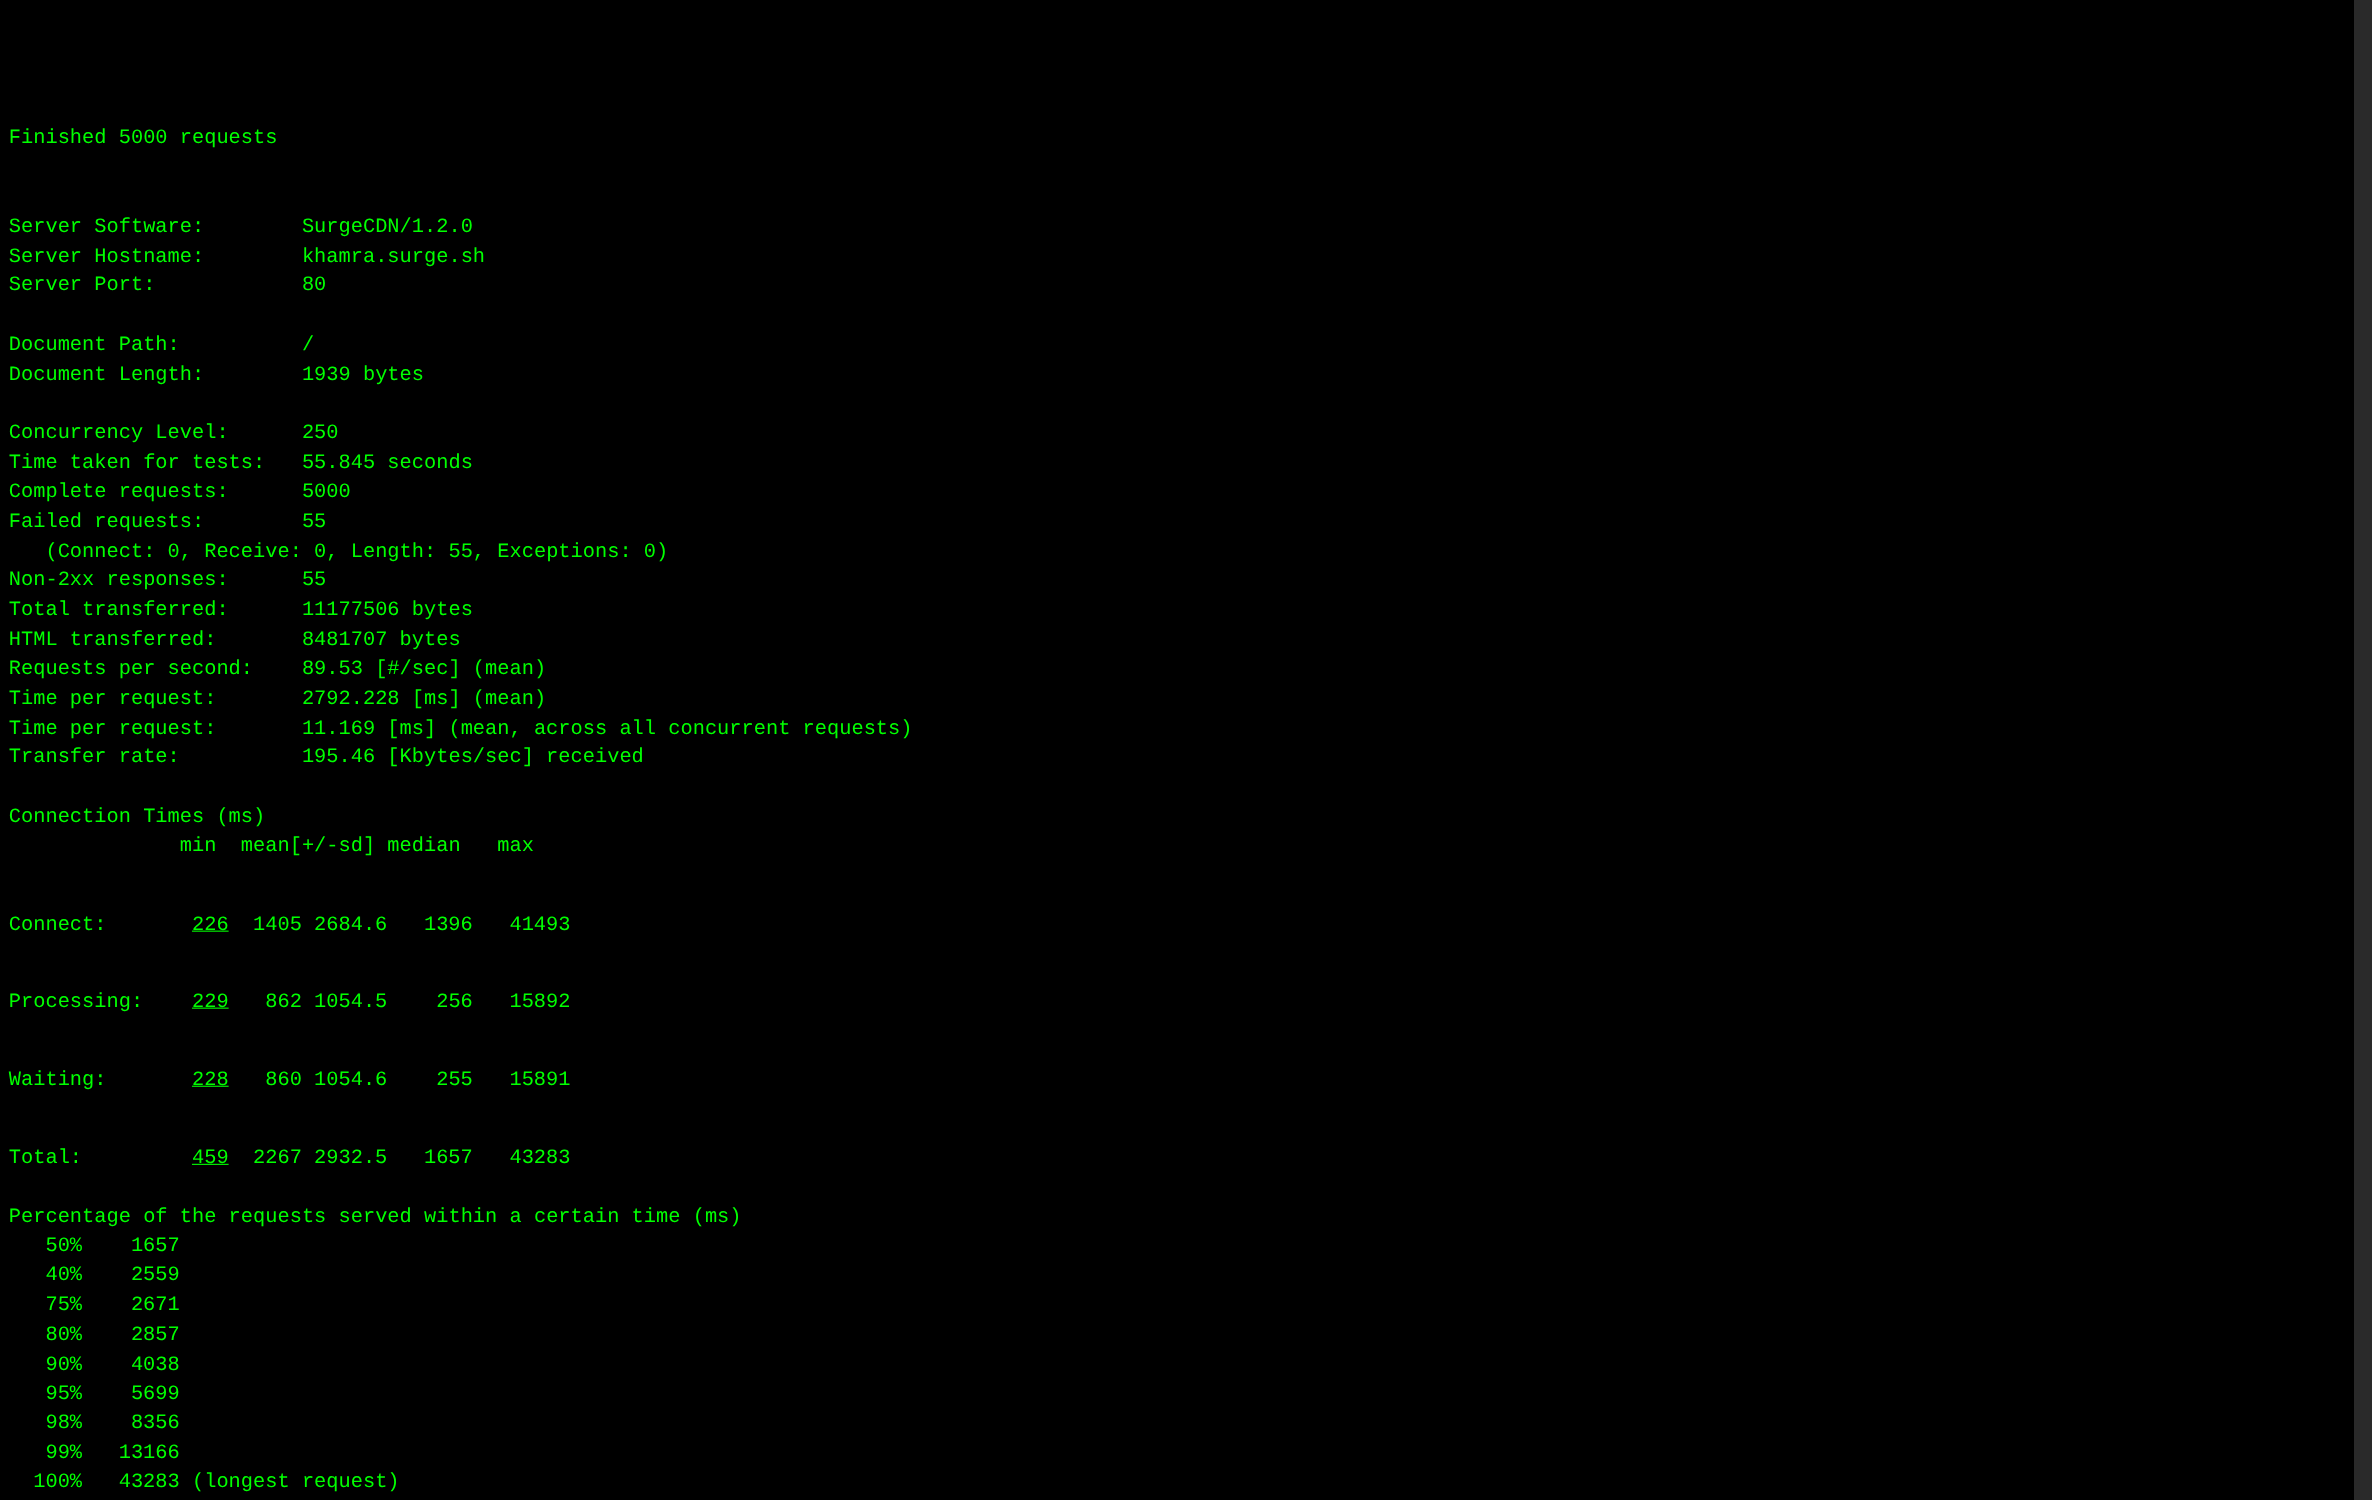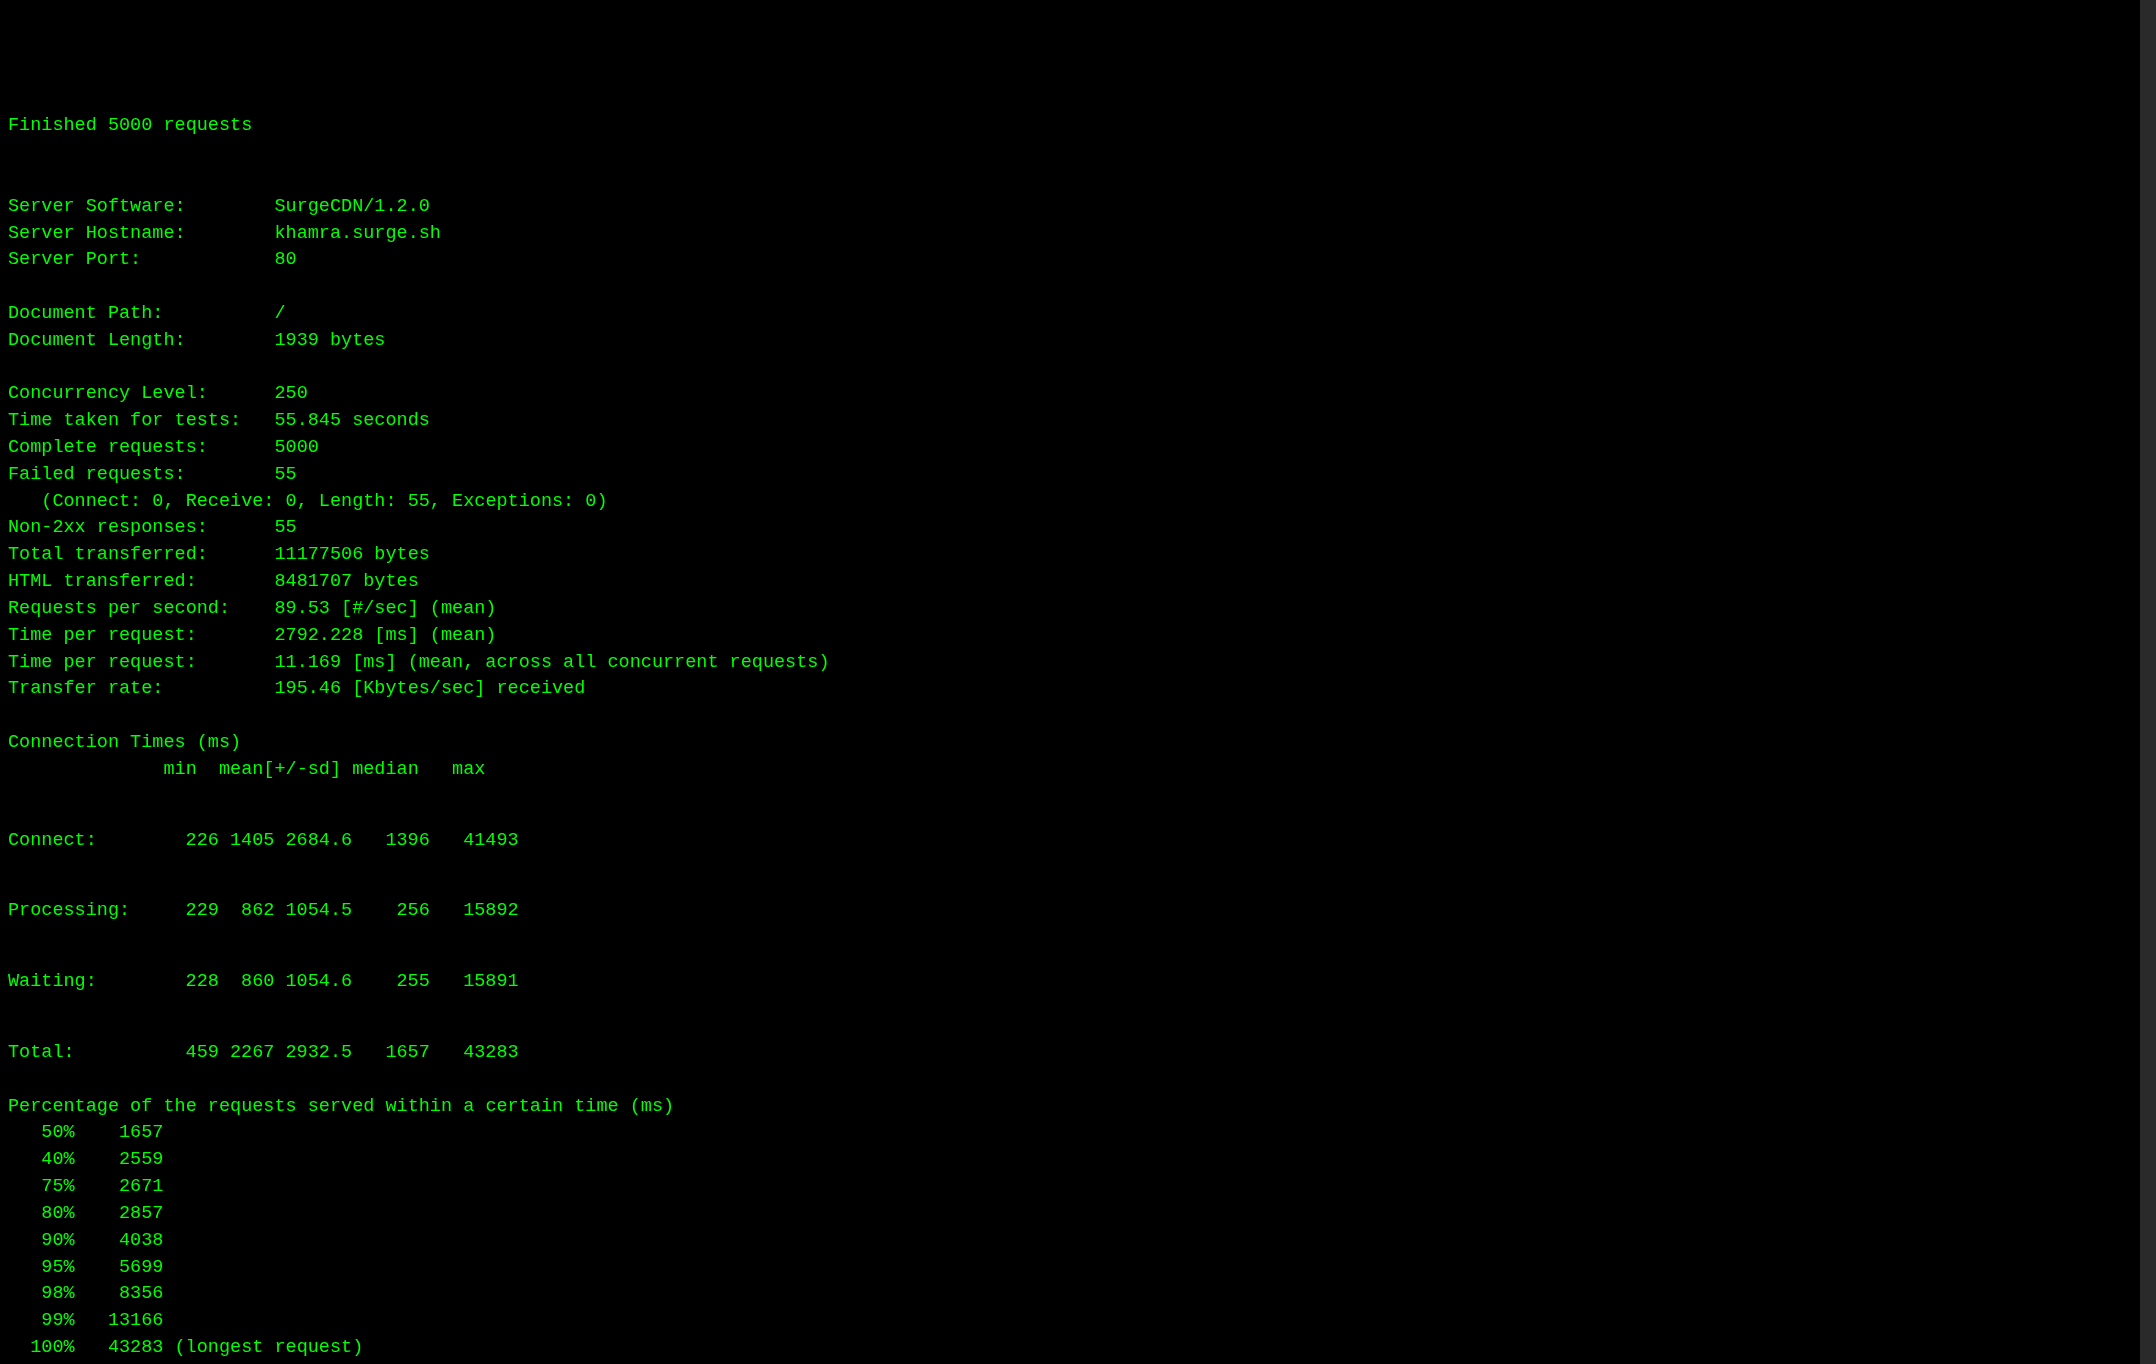--- a/index.html
+++ b/index.html
@@ -28,21 +28,21 @@
       background: #2a2a2a;
     }
     .kv {
       display: inline-block;
     }
     .label {
       display: inline-block;
       width: 24ch;
     }
     .ct-row span.c1 { display:inline-block; width:14ch; }
-    .ct-row span.c2 { display:inline-block; width:5ch; text-align:right; }
+    .ct-row span.c2 { display:inline-block; width:5ch; text-align:center;text-decoration:underline; }
     .ct-row span.c3 { display:inline-block; width:5ch; text-align:right;margin-top:44px; }
     .ct-row span.c4 { display:inline-block; width:7ch; text-align:right; }
     .ct-row span.c5 { display:inline-block; width:7ch; text-align:right;margin-top:20px; }
     .ct-row span.c6 { display:inline-block; width:8ch; text-align:right;margin-top:39px; }
     .pct-row span.p1 { display:inline-block; width:6ch; text-align:right;font-family:Liberation Mono, monospace; }
     .pct-row span.p2 { display:inline-block; width:8ch; text-align:right; }
     .pct-row span.p3 { padding-left: 1ch; }
   </style>
 </head>
 <body>

